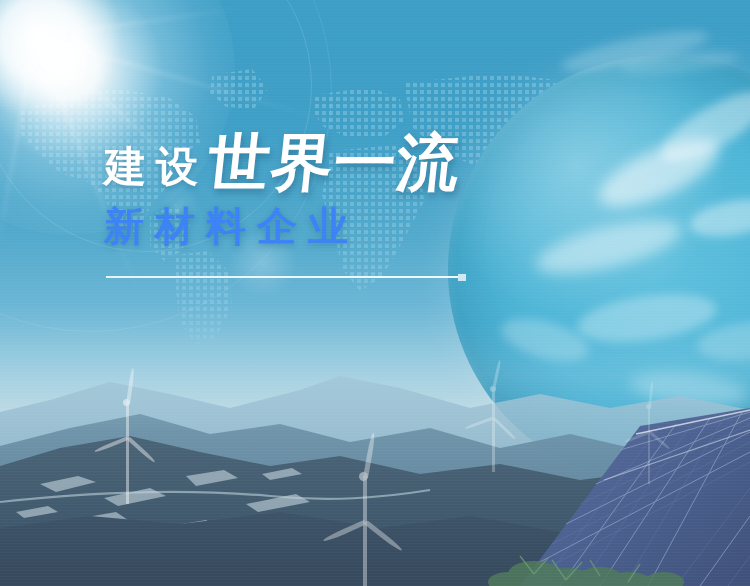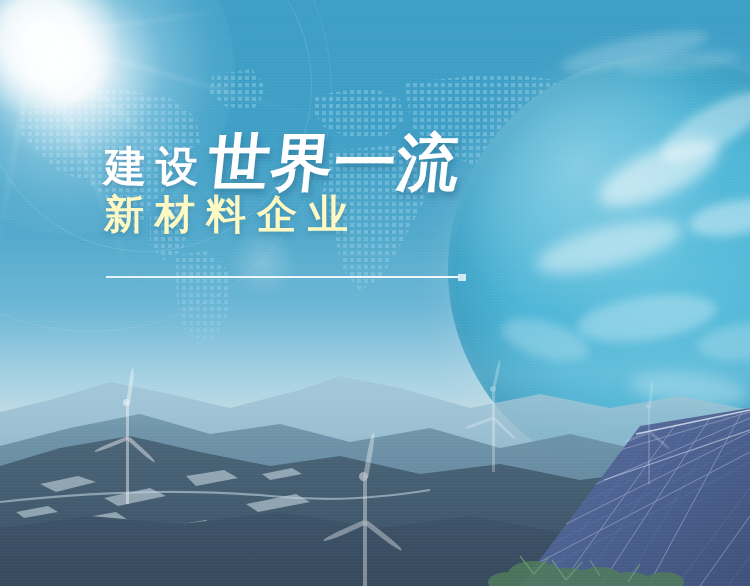--- a/index.html
+++ b/index.html
@@ -50,21 +50,21 @@
   .wisp{position:absolute;border-radius:50%;background:rgba(255,255,255,.55);filter:blur(7px);}
 
   
   .headline{position:absolute;left:104px;top:132px;width:600px;}
   .line1{display:flex;align-items:flex-end;white-space:nowrap;line-height:1;}
   .h-light{font-size:42px;font-weight:600;color:#ffffff;letter-spacing:10px;
            text-shadow:0 2px 5px rgba(25,80,110,.30);padding-bottom:6px;}
   .h-bold{font-size:62px;font-weight:900;color:#ffffff;letter-spacing:1px;
           transform:skewX(-6deg);display:inline-block;
           text-shadow:2px 4px 7px rgba(20,75,105,.40);}
-  .line2{font-size:40px;font-weight:800;color:#fef9c3;letter-spacing:11px;
+  .line2{margin-top:12px;font-size:40px;font-weight:800;color:#3b82f6;letter-spacing:11px;
          white-space:nowrap;line-height:1;text-shadow:0 2px 6px rgba(25,80,110,.32);}
   .rule-wrap{position:absolute;left:106px;top:274px;width:370px;height:6px;}
   .rule{position:absolute;left:0;top:2px;width:352px;height:2px;
         background:linear-gradient(90deg,rgba(255,255,255,.85),rgba(255,255,255,.92));}
   .rule-cap{position:absolute;left:352px;top:0;width:8px;height:7px;background:rgba(255,255,255,.75);}
   .subtitle{position:absolute;left:106px;top:296px;font-size:13px;font-weight:500;
             letter-spacing:12.5px;color:rgba(255,255,255,.80);white-space:nowrap;
             text-shadow:0 1px 3px rgba(30,90,120,.25);}
 
   

